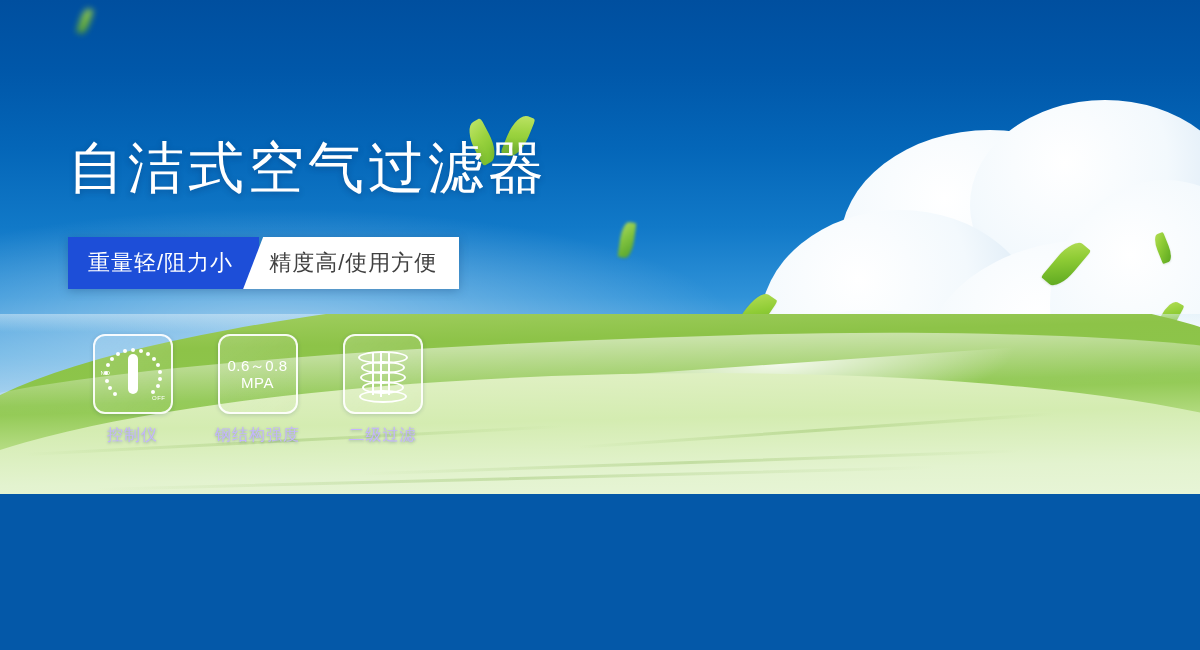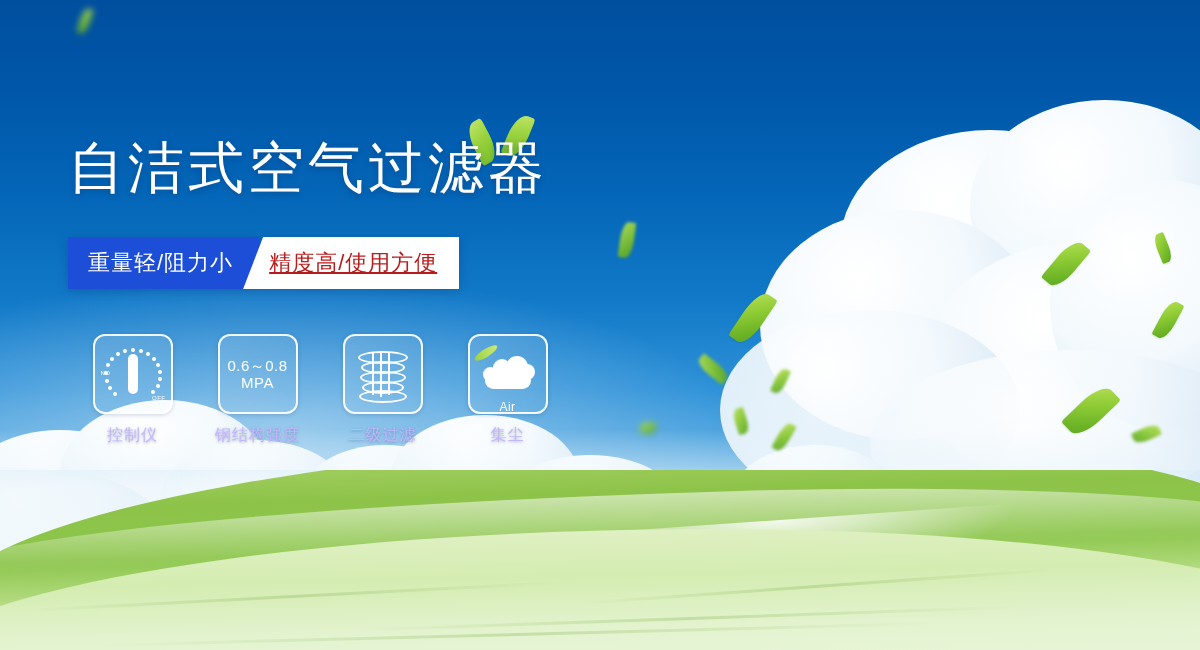--- a/index.html
+++ b/index.html
@@ -1,21 +1,21 @@
 <!DOCTYPE html>
 <html><head>
 <meta charset="utf-8">
 <style>
   html,body{margin:0;padding:0;}
   body{
     width:1200px;height:650px;overflow:hidden;
     font-family:"Liberation Sans","DejaVu Sans",sans-serif;
     background:#0458a8;
   }
-  .banner{position:relative;width:1200px;height:650px;overflow:hidden;}
+  .banner{position:relative;width:1200px;height:494px;overflow:hidden;}
 
   
   .sky{
     position:absolute;inset:0;
     background:
       linear-gradient(to bottom,
         #004f9f 0%,
         #0057a9 14%,
         #0466b8 30%,
         #1179c8 46%,
@@ -138,27 +138,26 @@
     position:absolute;left:68px;top:237px;height:52px;display:flex;align-items:stretch;
     filter:drop-shadow(0 2px 5px rgba(0,30,80,.25));
   }
   .sub-dark{
     background:#1d4ed8;color:#ffffff;
     display:flex;align-items:center;
     padding:0 26px 0 20px;
     font-size:22px;letter-spacing:1px;white-space:nowrap;
   }
   .sub-light{
-    background:#ffffff;color:#b91c1c;
+    background:#ffffff;color:#404040;
     display:flex;align-items:center;
     padding:0 22px 0 26px;
     font-size:22px;letter-spacing:1px;white-space:nowrap;
     clip-path:polygon(20px 0, 100% 0, 100% 100%, 0 100%);
     margin-left:-16px;
-    text-decoration:underline;
   }
 
   
   .features{
     position:absolute;left:70px;top:334px;display:flex;gap:0;
   }
   .feature{width:125px;display:flex;flex-direction:column;align-items:center;}
   .fbox{
     width:76px;height:76px;border:2px solid rgba(255,255,255,.92);
     border-radius:12px;
@@ -329,29 +328,15 @@
           <div class="ring" style="top:45px;width:44px;"></div>
           <div class="bar" style="left:16px;top:8px;height:42px;"></div>
           <div class="bar" style="left:24px;top:6px;height:46px;"></div>
           <div class="bar" style="left:32px;top:8px;height:42px;"></div>
         </div>
       </div>
       <div class="flabel">二级过滤</div>
     </div>
 
 
-    <div class="feature">
-      <div class="fbox">
-        <div class="cloudicon">
-          <div class="streak"></div>
-          <div class="cb" style="left:4px;top:16px;width:15px;height:15px;"></div>
-          <div class="cb" style="left:14px;top:8px;width:18px;height:18px;"></div>
-          <div class="cb" style="left:27px;top:5px;width:22px;height:22px;"></div>
-          <div class="cb" style="left:40px;top:13px;width:16px;height:16px;"></div>
-          <div class="cbase"></div>
-          <div class="airtxt">Air</div>
-        </div>
-      </div>
-      <div class="flabel">集尘</div>
-    </div>
 
   </div>
 </div>
 
 </body></html>

